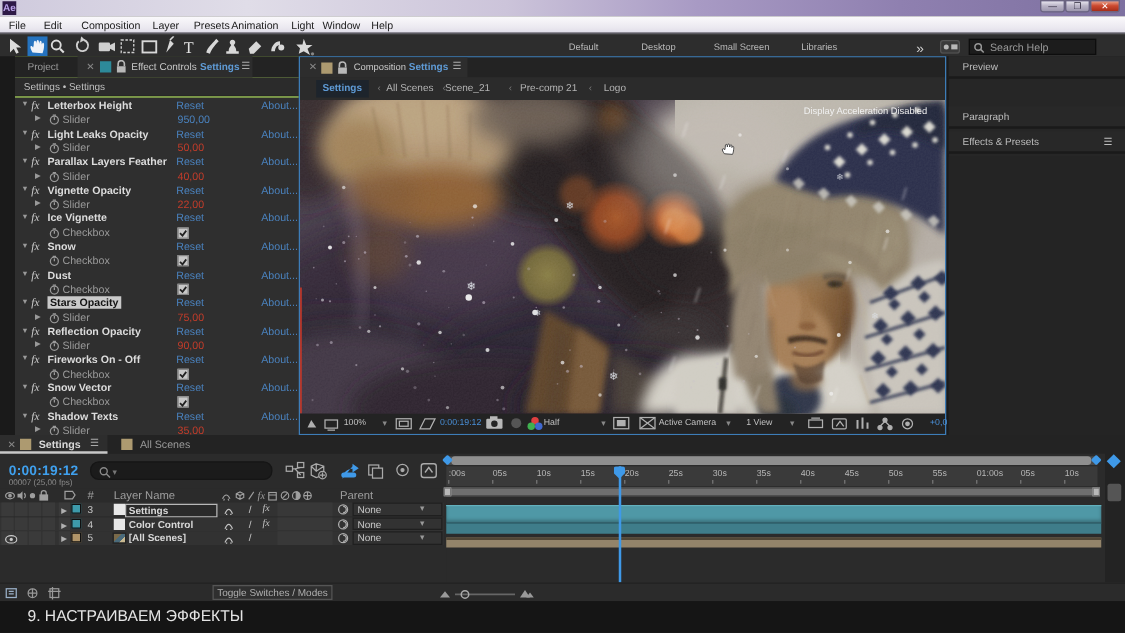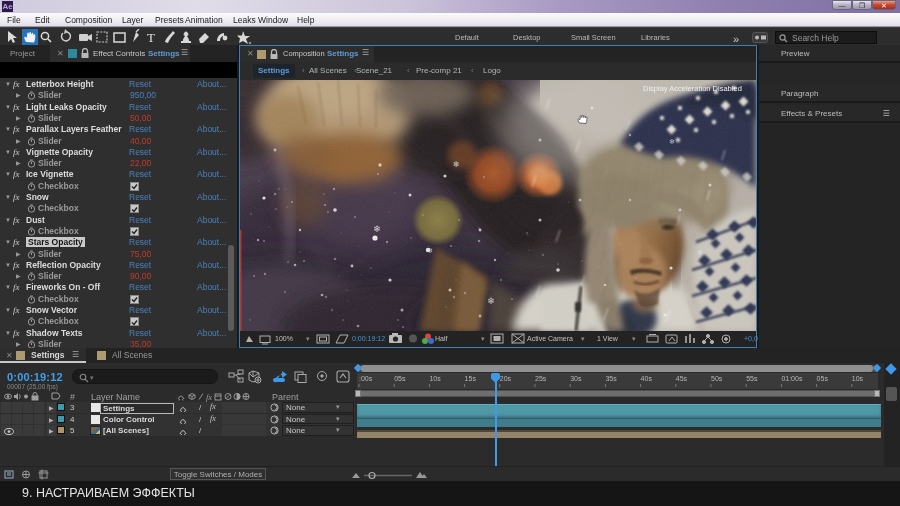--- a/index.html
+++ b/index.html
@@ -23,46 +23,46 @@
 #menubar { left:0; top:13px; width:900px; height:14px;
   background:linear-gradient(#fbfafc,#ebe9f0 70%,#e0dde8); border-bottom:1px solid #9b97a8;
   font-size:8.5px; color:#1a1a1a; }
 #menubar span { position:absolute; top:0; line-height:14px; }
 
 #toolbar { left:0; top:27px; width:900px; height:18px; background:#2d2d2d; border-top:1px solid #3c3c3c; }
 .wslabel { position:absolute; top:5px; font-size:7.5px; color:#b8b8b8; }
 #searchbox { left:775px; top:3px; width:102px; height:13px; background:#1c1c1c; border:1px solid #0d0d0d;
   font-size:8.5px; color:#999; line-height:12px; padding-left:16px; }
 
-#leftpanel { left:0; top:45px; width:237px; height:303px; background:#000000; }
+#leftpanel { left:12px; top:45px; width:237px; height:303px; background:#bef264; }
 #lp-tabs { left:0; top:0; width:237px; height:17px; background:#232323; }
 #lp-sub { left:0; top:17px; width:237px; height:15px; background:#2b2b2b; font-size:8px; color:#c0c0c0; line-height:15px; padding-left:7px; border-bottom:1px solid #262626;}
 .fxrow { position:absolute; left:0; width:228px; height:11.3px; font-size:8.5px; }
 .fxname { position:absolute; left:26px; top:0; color:#dcdcdc; font-weight:bold; line-height:11px; white-space:nowrap; }
 .fxtri { position:absolute; left:5px; top:0px; color:#999; font-size:6px; line-height:11px; }
 .fxfx { position:absolute; left:13px; top:0; color:#cfcfcf; font-style:italic; font-family:"Liberation Serif",serif; font-size:9px; line-height:11px; }
 .fxreset { position:absolute; left:129px; top:0; color:#4a82be; line-height:11px; }
 .fxabout { position:absolute; left:197px; top:0; color:#4a82be; line-height:11px; }
 .subtri { position:absolute; left:16px; top:0; color:#999; font-size:6px; line-height:11px; }
 .stopw { position:absolute; left:27px; top:1px; }
-.sublabel { position:absolute; left:38px; top:0; color:#9a9a9a; line-height:11px;font-weight:bold; }
+.sublabel { position:absolute; left:38px; top:0; color:#9a9a9a; line-height:11px; }
 .subval { position:absolute; left:130px; top:0; line-height:11px; }
 .valblue { color:#4a82be; } .valred { color:#c23c2a; }
 .cbx { position:absolute; left:130px; top:1px; width:9px; height:9px; background:#c8c8c8; border:1px solid #888;
   font-size:8px; line-height:9px; text-align:center; color:#222; }
 
 #comppanel { left:239px; top:45px; width:518px; height:303px; background:#2e2e2e; border:1px solid #3d7db8; }
 #cp-tabs { left:0; top:0; width:516px; height:16px; background:#232323; }
 #cp-crumbs { left:0; top:16px; width:516px; height:18px; background:#2b2b2b; font-size:8px; }
 #cp-view { left:0; top:34px; width:516px; height:251px; overflow:hidden; background:#8a8078; }
 #cp-foot { left:0; top:285px; width:516px; height:16px; background:#232323; font-size:7px; color:#b0b0b0; }
 
 #rightpanel { left:759px; top:45px; width:141px; height:303px; background:#262626; }
 .rp-head { position:absolute; left:0; width:141px; height:18px; background:#282828; border-bottom:2px solid #1a1a1a;
-  font-size:8px; color:#bdbdbd; line-height:18px; padding-left:22px; }
+  font-size:8px; color:#bdbdbd; line-height:18px; padding-left:11px; }
 
 #timeline { left:0; top:348px; width:900px; height:133px; background:#2b2b2b; }
 #tl-tabs { left:0; top:0; width:900px; height:15px; background:#232323; font-size:8.5px; }
 #tl-toolbar { left:0; top:15px; width:355px; height:28px; }
 #tl-tc { left:7px; top:8px; font-size:11px; font-weight:bold; color:#3fa0ee; letter-spacing:0.2px; }
 #tl-fps { left:7px; top:20px; font-size:6.5px; color:#8a8a8a; }
 #tl-search { left:72px; top:6px; width:146px; height:15px; background:#1b1b1b; border:1px solid #151515; border-radius:7px; }
 #tl-cols { left:0; top:43px; width:355px; height:11px; background:#2b2b2b; font-size:7px; color:#9f9f9f; }
 .lrow { position:absolute; left:0; width:355px; height:11px; background:#323232; font-size:8px; }
 .lrow .num { position:absolute; left:70px; color:#c8c8c8; }
@@ -89,21 +89,21 @@
       </div>
   </div>
 
   <div id="menubar" class="abs">
     <span style="left:7px">File</span>
     <span style="left:35px">Edit</span>
     <span style="left:65px">Composition</span>
     <span style="left:122px">Layer</span>
     <span style="left:155px">Presets</span>
     <span style="left:185px">Animation</span>
-    <span style="left:233px">Leaks</span>
+    <span style="left:233px">Light</span>
     <span style="left:258px">Window</span>
     <span style="left:297px">Help</span>
   </div>
 
   <div id="toolbar" class="abs">
     <svg style="position:absolute;left:0;top:1px" width="340" height="17" viewBox="0 0 340 17">
       <path d="M8 2 L8 13 L11 10 L13 14 L15 13 L13 9 L17 9 Z" fill="#dcdcdc"></path>
       <rect x="22" y="0" width="16" height="16" fill="#2573bf"></rect>
       <path d="M26 13 C25 11 24 9 24.5 8 C25 7.5 26 8 26.5 9 L27 7 C27 4 27.5 3.5 28 3.5 C28.6 3.5 29 4 29 6 C29.2 4 29.5 3 30.2 3 C31 3 31.2 4 31.3 6 C31.6 4.5 32 3.6 32.6 3.7 C33.3 3.8 33.4 5 33.4 6.5 C33.8 5.5 34.3 5 34.8 5.3 C35.4 5.6 35.3 7 35.2 8.5 C35 11 34.5 12 34 13.5 Z" fill="#eef2f8"></path>
       <circle cx="45" cy="7" r="3.6" fill="none" stroke="#dcdcdc" stroke-width="1.5"></circle>
@@ -151,20 +151,21 @@
 <span style="position:absolute;left:57px;top:4px;font-size:8px;color:#888">✕</span>
 <div style="position:absolute;left:68px;top:4px;width:9px;height:9px;background:#2d8a9a"></div>
 <svg style="position:absolute;left:81px;top:3px" width="8" height="11" viewBox="0 0 8 11">
           <path d="M1.5 5 L1.5 3 A2.5 2.5 0 0 1 6.5 3 L6.5 5" fill="none" stroke="#b8b8b8" stroke-width="1.3"></path>
           <rect x="0.5" y="5" width="7" height="5" fill="#b8b8b8"></rect>
         </svg>
 <span style="position:absolute;left:93px;top:4px;font-size:8px;color:#c8c8c8">Effect Controls</span>
 <span style="position:absolute;left:148px;top:4px;font-size:8px;color:#5f9bd6;font-weight:bold">Settings</span>
 <span style="position:absolute;left:181px;top:3px;font-size:8px;color:#aaa">☰</span>
 </div>
+    <div id="lp-sub" class="abs">Settings • Settings</div>
     <div class="abs" style="left:0;top:33px;width:237px;height:270px;background:#2f2f2f">
       <div class="abs" style="left:0;top:1px;width:237px;height:269px">
           <div class="fxrow" style="top:0.0px">
             <span class="fxtri">▼</span>
             <span class="fxfx">fx</span>
             <span class="fxname">Letterbox Height</span>
             <span class="fxreset">Reset</span>
             <span class="fxabout">About...</span>
           </div>
 <div class="fxrow" style="top:11.3px">

